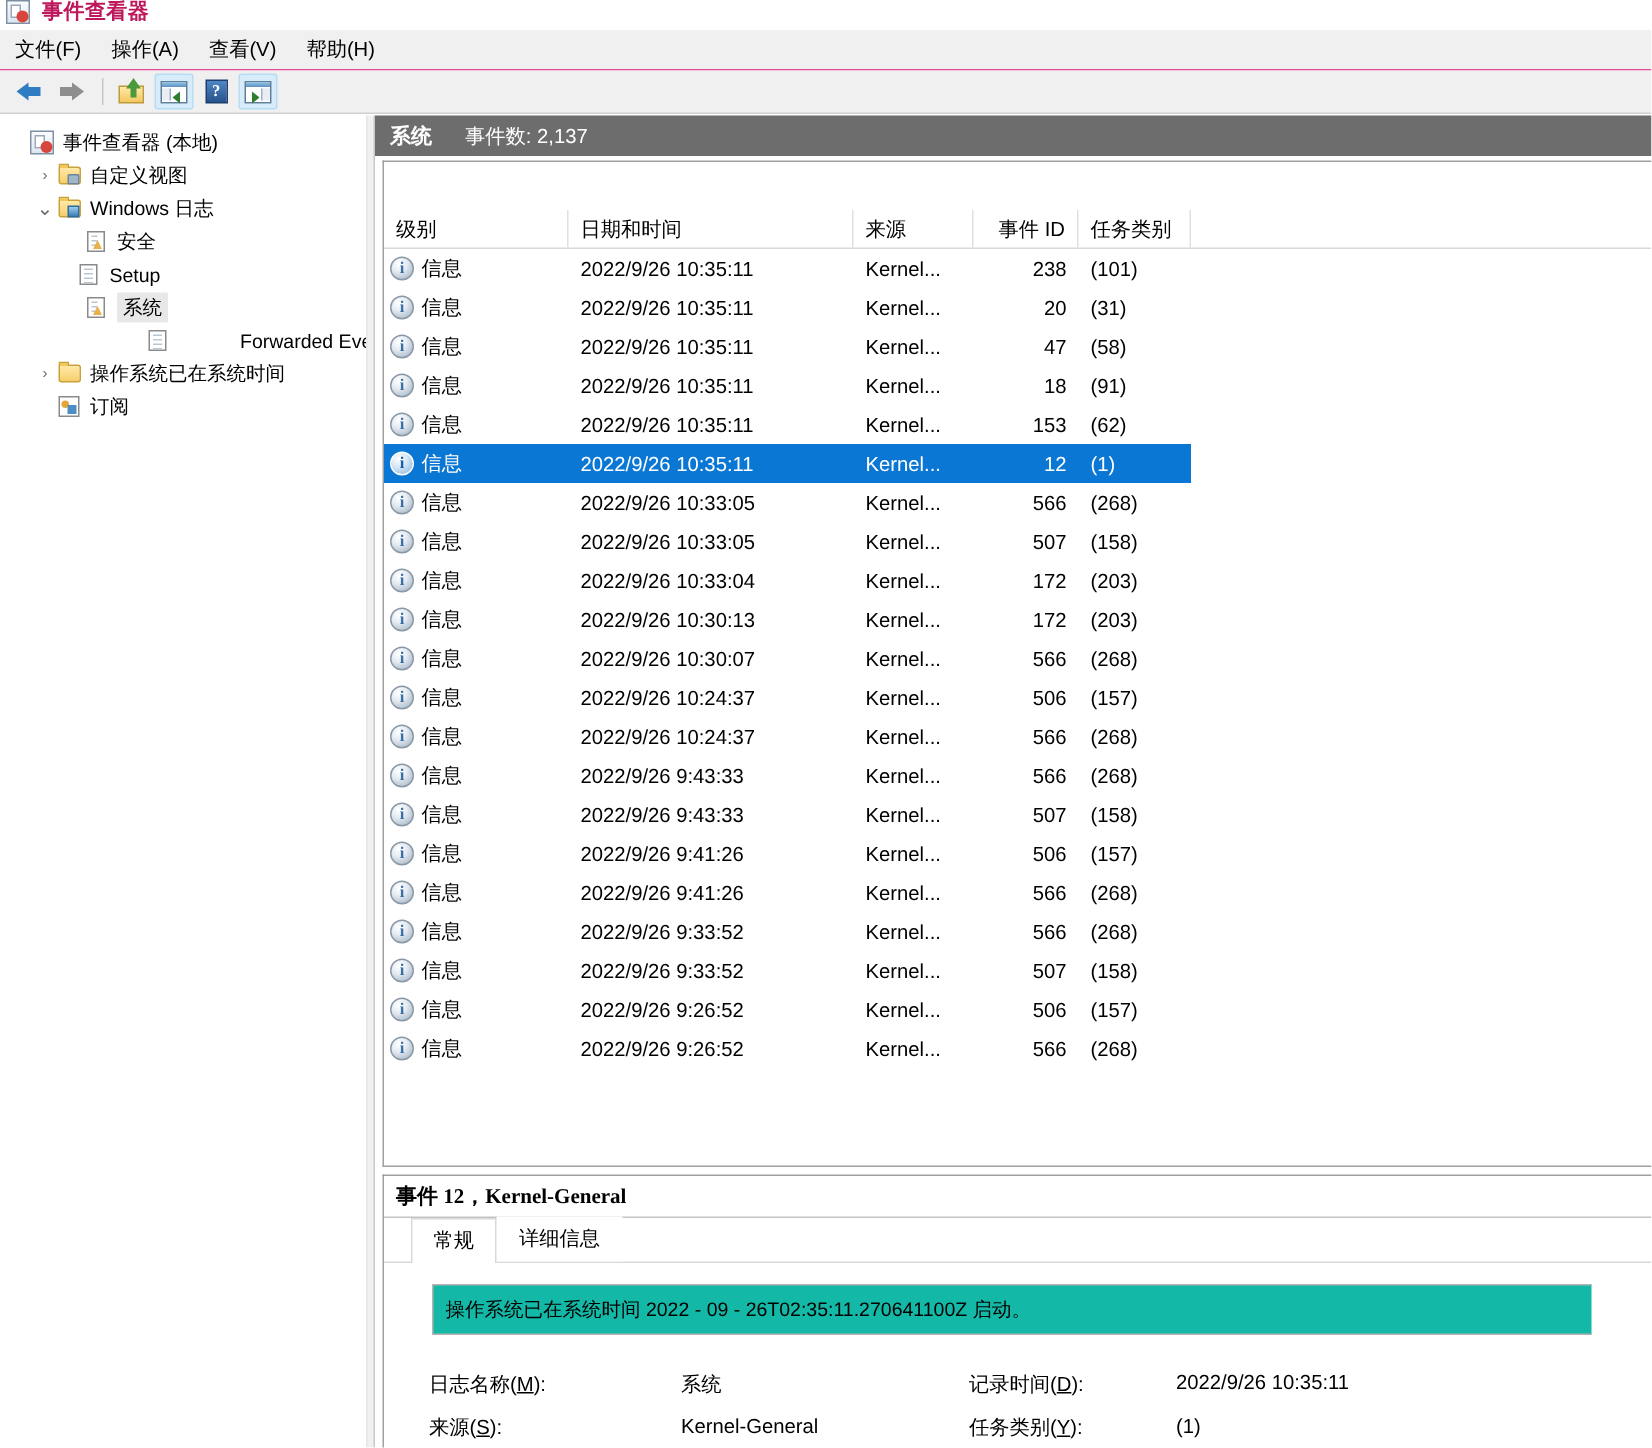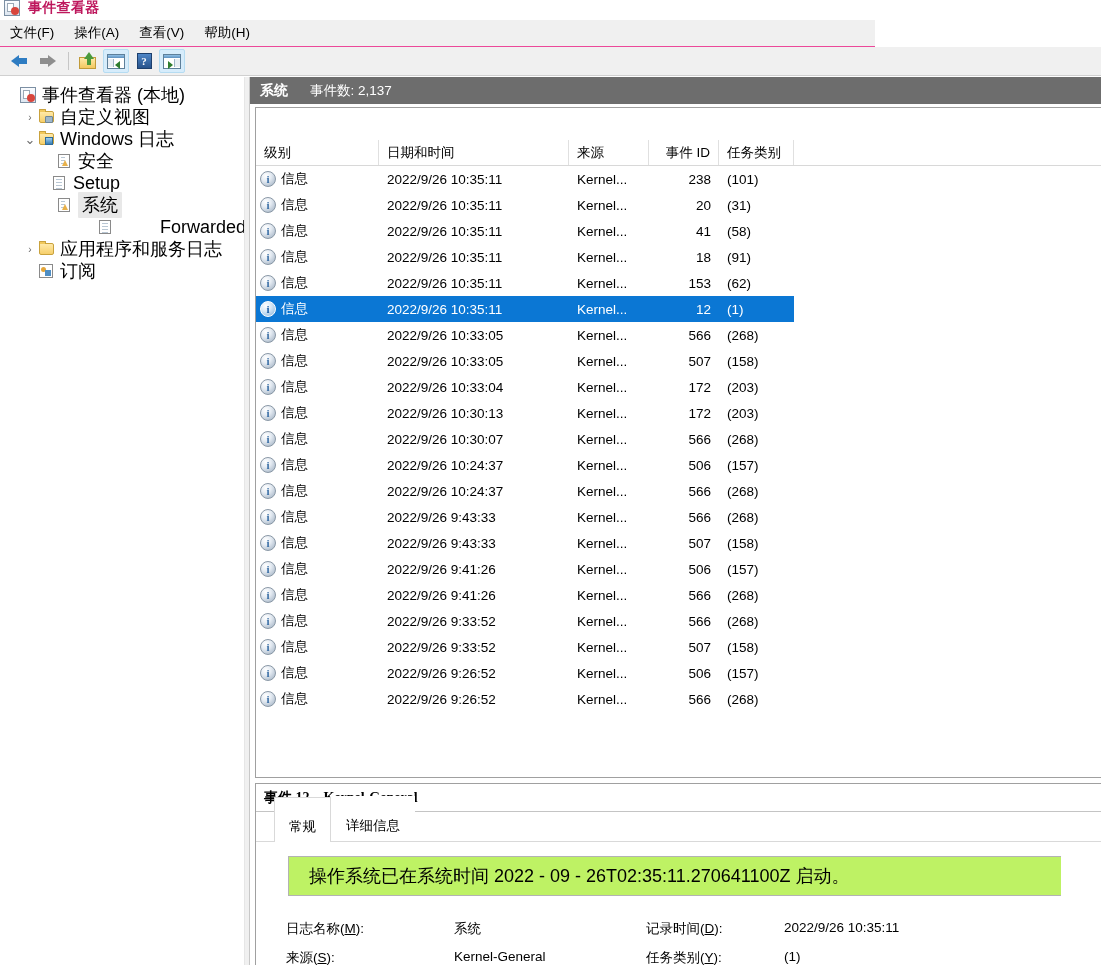--- a/index.html
+++ b/index.html
@@ -25,21 +25,21 @@
     width: 16px; height: 16px; margin-left: 4px; margin-top: -2px;
     position: relative; flex: 0 0 auto;
   }
   .titlebar .title-text {
     margin-left: 8px; font-size: 14px; font-weight: 700; color: #be185d;
     margin-top: -2px; letter-spacing: .3px;
   }
 
   
   .menubar {
-    position: absolute; left: 0; top: 20px; width: 875px; height: 26px;
+    position: absolute; left: 0; top: 20px; width: 1101px; height: 26px;
     background: #f0f0f0;
     display: flex; align-items: center;
     border-bottom: 1px solid #ec4899;
   }
   .menu-item {
     padding: 3px 10px; font-size: 13.5px; color: #000;
     cursor: default; white-space: nowrap;
   }
 
   
@@ -78,21 +78,21 @@
   .tree-row {
     display: flex; align-items: center; height: 22px;
     padding-left: 4px; white-space: nowrap; cursor: default;
   }
   .tree-row .twisty {
     width: 16px; height: 16px; flex: 0 0 16px;
     display: flex; align-items: center; justify-content: center;
     color: #6b6b6b; font-size: 10px;
   }
   .tree-row .t-icon { width: 18px; height: 16px; flex: 0 0 18px; position: relative; margin-right: 4px; }
-  .tree-row .t-label { color: #000; font-size: 18px; text-align: right; }
+  .tree-row .t-label { color: #000; font-size: 13px; text-align: right; }
   .tree-row.selected .t-label { background: #e8e8e8; padding: 1px 4px; border-radius: 1px; }
 
   
   .list-header {
     position: absolute; left: 0; top: 0; width: 851px; height: 27px;
     background: #6d6d6d; color: #ffffff;
     display: flex; align-items: center; box-sizing: border-box;
     padding-left: 10px;
   }
   .list-header .lh-title { font-weight: 700; font-size: 14px; }
@@ -161,33 +161,33 @@
     border-bottom: 1px solid #c4c4c4; background: #ffffff;
     font-family: "Liberation Serif", "DejaVu Serif", serif;
     font-size: 14px; font-weight: 700; color: #000;
   }
   .tabstrip {
     display: flex; align-items: flex-end; height: 30px;
     padding-left: 18px; background: #ffffff;
     border-bottom: 1px solid #d9d9d9; box-sizing: border-box;
   }
   .tab {
-    padding: 20px 14px 6px 14px; font-size: 13.5px; cursor: default;
+    padding: 5px 14px 6px 14px; font-size: 13.5px; cursor: default;
     border: 1px solid transparent; border-bottom: none;
     box-sizing: border-box;
   }
   .tab.active { background: #ffffff; border-color: #d9d9d9; position: relative; top: 1px; }
   .tab.inactive { background: #ffffff; color: #000; }
 
   .detail-body { padding: 14px 0 0 0; }
   .msg-box {
     margin-left: 32px; margin-right: 40px;
     border: 1px solid #b3b3b3; border-right: none;
-    padding: 7px 10px 7px 20px;
-    font-size: 18px; color: #000; background: #bef264;
+    padding: 7px 10px 7px 8px;
+    font-size: 13px; color: #000; background: #14b8a6;
     box-sizing: border-box; white-space: nowrap; overflow: hidden;
   }
   .kv-grid {
     margin-top: 24px; margin-left: 30px;
     display: grid;
     grid-template-columns: 168px 192px 138px auto;
     row-gap: 11px;
     font-size: 13.5px;
   }
   .kv-label { color: #000; white-space: nowrap; }
@@ -431,21 +431,21 @@
           <span class="t-icon">
             <span class="doc-icon"></span>
           </span>
           <span class="t-label">Forwarded Events</span>
         </div>
         <div class="tree-row" style="padding-left: 22px;">
           <span class="twisty">›</span>
           <span class="t-icon">
             <span class="folder-icon folder-plain"></span>
           </span>
-          <span class="t-label">应用程序和服务日志</span>
+          <span class="t-label">操作系统已在系统时间</span>
         </div>
         <div class="tree-row" style="padding-left: 22px;">
           <span class="twisty"></span>
           <span class="t-icon">
             <span class="sub-icon"></span>
           </span>
           <span class="t-label">订阅</span>
         </div>
       </div>
   </div>
@@ -488,21 +488,21 @@
             <div class="cell c-eventid">20</div>
             <div class="cell c-task">(31)</div>
           </div>
           <div class="row">
             <div class="cell c-level">
               <span class="info-icon">i</span>
               <span>信息</span>
             </div>
             <div class="cell c-datetime">2022/9/26 10:35:11</div>
             <div class="cell c-source">Kernel...</div>
-            <div class="cell c-eventid">41</div>
+            <div class="cell c-eventid">47</div>
             <div class="cell c-task">(58)</div>
           </div>
           <div class="row">
             <div class="cell c-level">
               <span class="info-icon">i</span>
               <span>信息</span>
             </div>
             <div class="cell c-datetime">2022/9/26 10:35:11</div>
             <div class="cell c-source">Kernel...</div>
             <div class="cell c-eventid">18</div>

